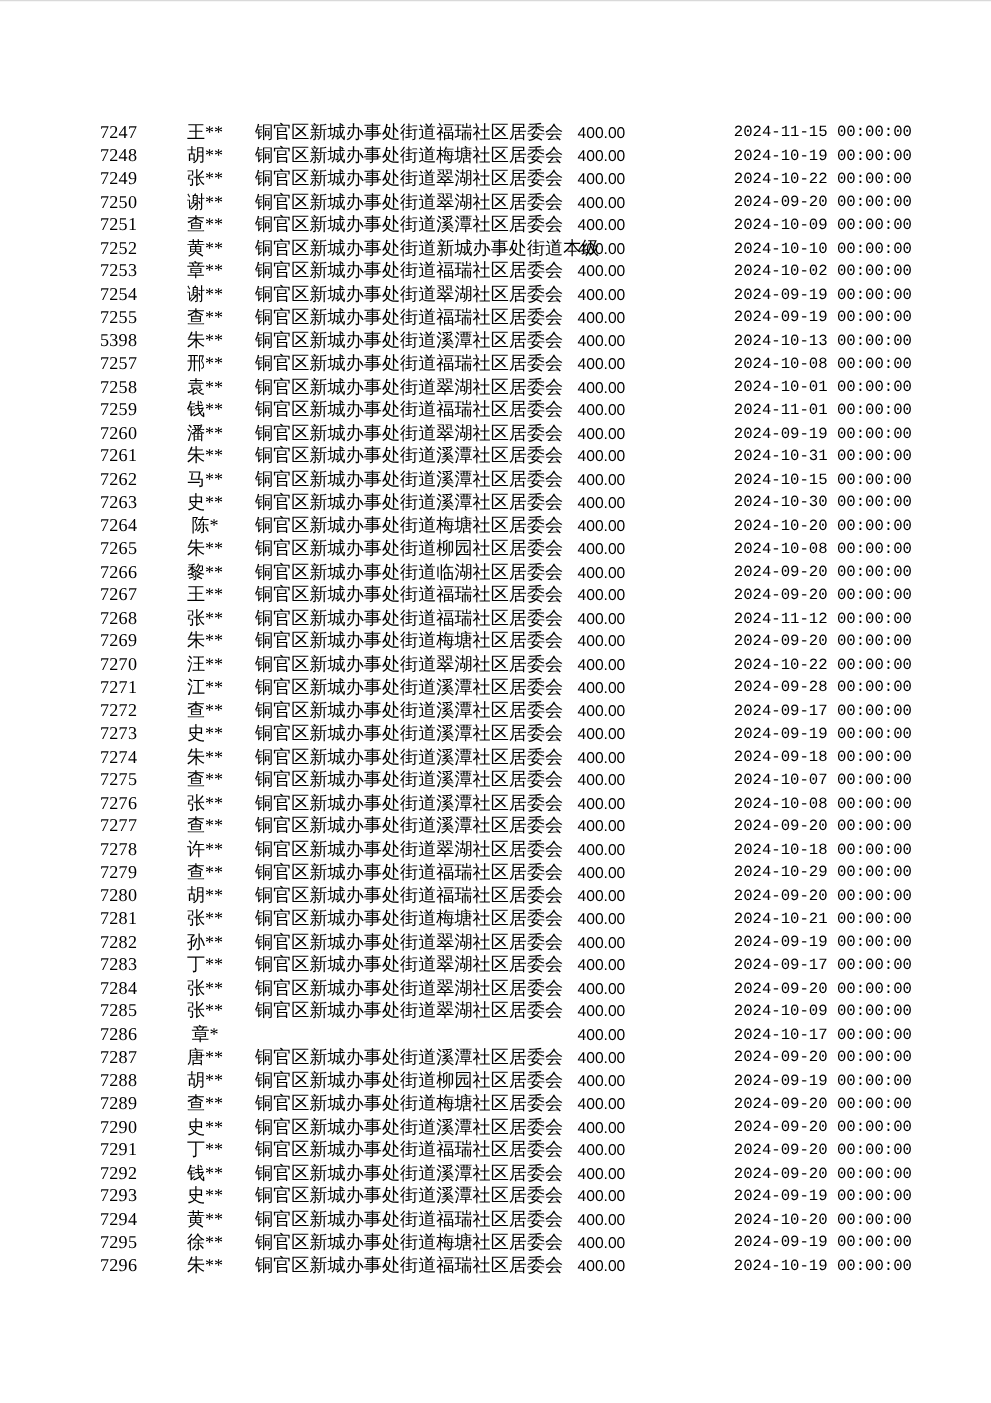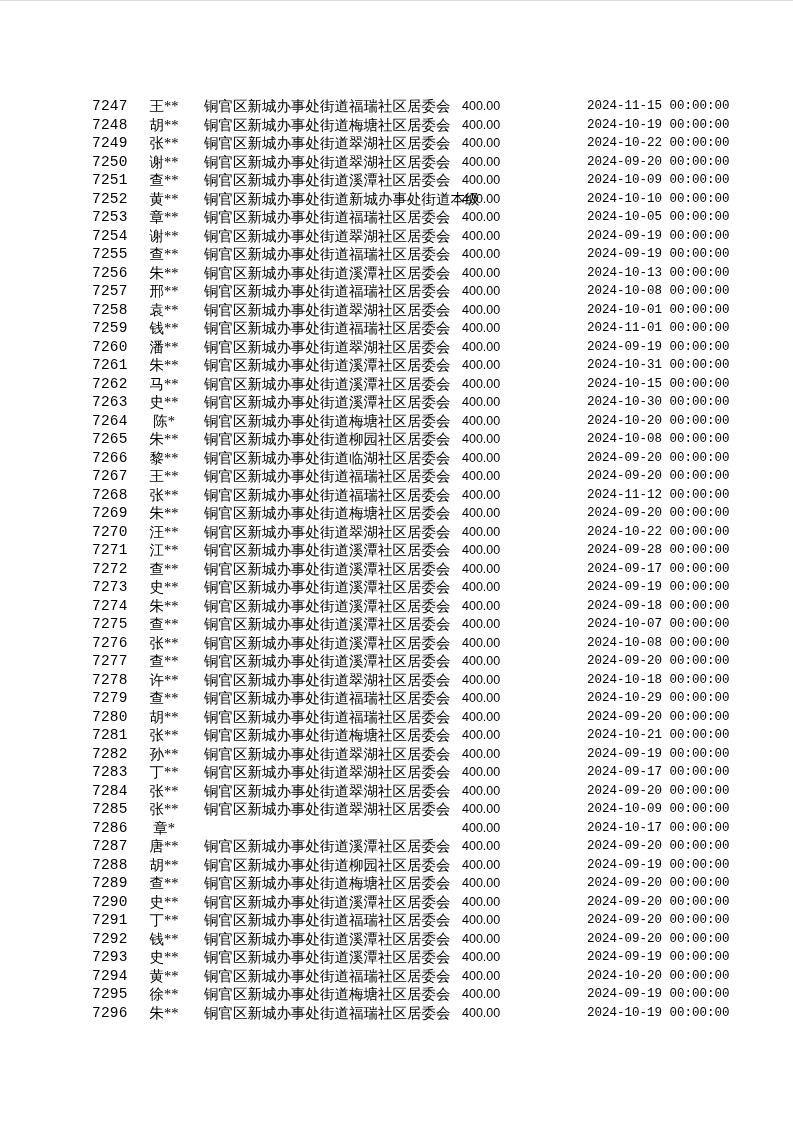--- a/index.html
+++ b/index.html
@@ -28,23 +28,23 @@
   }
   .cell {
     position: absolute;
     top: 0;
     height: 18.5px;
     line-height: 18.5px;
     white-space: nowrap;
     color: #000000;
   }
   .c-id {
-    left: 92px;
+    left: 80px;
     width: 40px;
-    font-family: Liberation Mono, monospace;
+    font-family: Liberation Serif, serif;
     font-size: 14.5px;
     letter-spacing: 0.2px;
   }
   .c-name {
     left: 128px;
     width: 72px;
     text-align: center;
     font-family: "Liberation Serif", "DejaVu Serif", serif;
     font-size: 14.5px;
   }
@@ -112,38 +112,38 @@
         <span class="cell c-name">黄**</span>
         <span class="cell c-org">铜官区新城办事处街道新城办事处街道本级</span>
         <span class="cell c-amount">400.00</span>
         <span class="cell c-date">2024-10-10 00:00:00</span>
       </div>
       <div class="row">
         <span class="cell c-id">7253</span>
         <span class="cell c-name">章**</span>
         <span class="cell c-org">铜官区新城办事处街道福瑞社区居委会</span>
         <span class="cell c-amount">400.00</span>
-        <span class="cell c-date">2024-10-05 00:00:00</span>
+        <span class="cell c-date">2024-10-02 00:00:00</span>
       </div>
       <div class="row">
         <span class="cell c-id">7254</span>
         <span class="cell c-name">谢**</span>
         <span class="cell c-org">铜官区新城办事处街道翠湖社区居委会</span>
         <span class="cell c-amount">400.00</span>
         <span class="cell c-date">2024-09-19 00:00:00</span>
       </div>
       <div class="row">
         <span class="cell c-id">7255</span>
         <span class="cell c-name">查**</span>
         <span class="cell c-org">铜官区新城办事处街道福瑞社区居委会</span>
         <span class="cell c-amount">400.00</span>
         <span class="cell c-date">2024-09-19 00:00:00</span>
       </div>
       <div class="row">
-        <span class="cell c-id">7256</span>
+        <span class="cell c-id">5398</span>
         <span class="cell c-name">朱**</span>
         <span class="cell c-org">铜官区新城办事处街道溪潭社区居委会</span>
         <span class="cell c-amount">400.00</span>
         <span class="cell c-date">2024-10-13 00:00:00</span>
       </div>
       <div class="row">
         <span class="cell c-id">7257</span>
         <span class="cell c-name">邢**</span>
         <span class="cell c-org">铜官区新城办事处街道福瑞社区居委会</span>
         <span class="cell c-amount">400.00</span>

